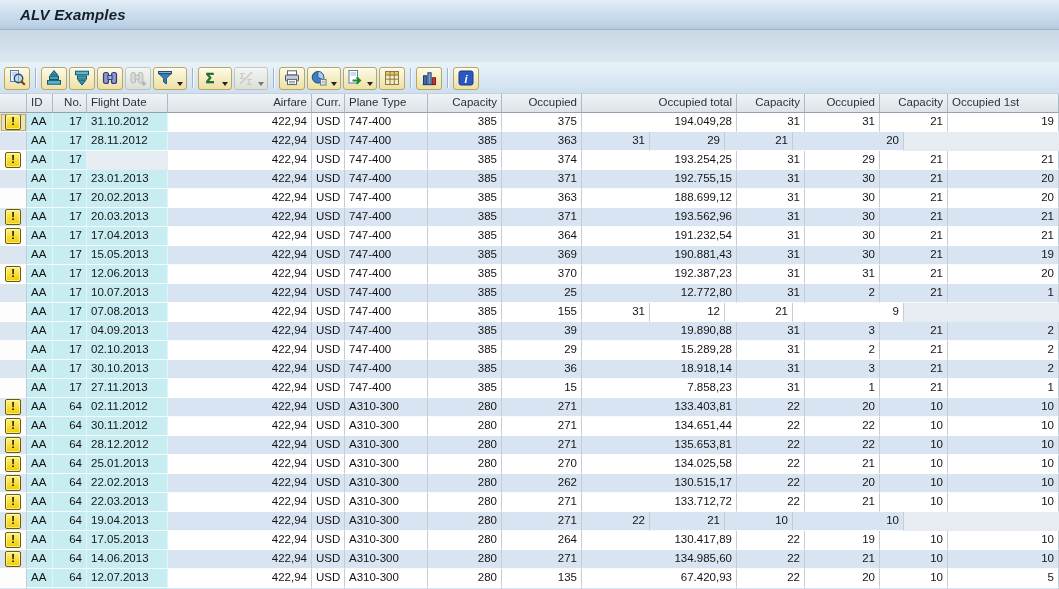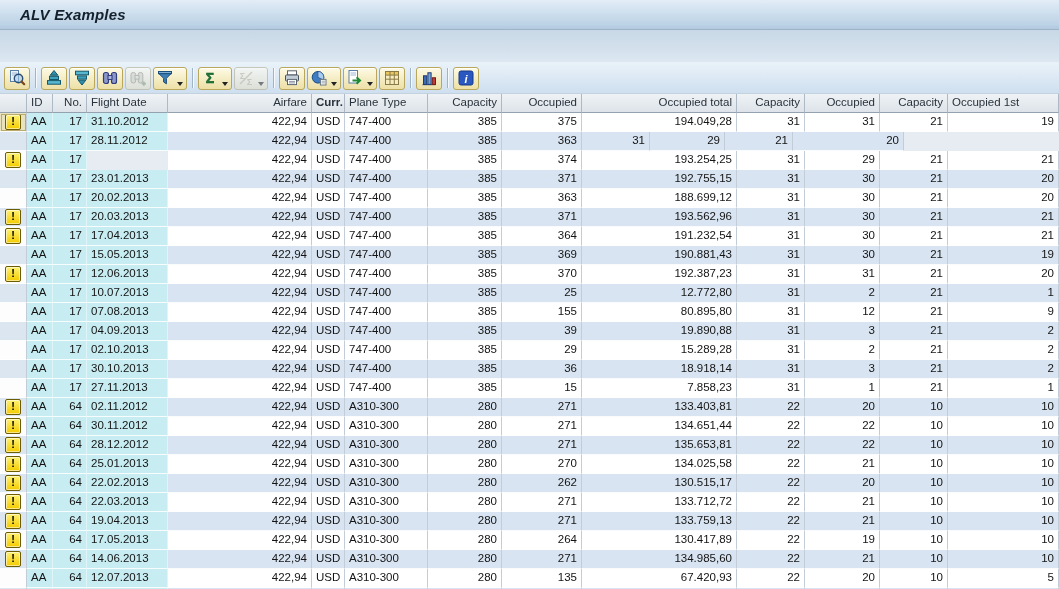--- a/index.html
+++ b/index.html
@@ -245,21 +245,21 @@
       </div>
     </div>
 
   <div class="grid" id="grid">
       <div class="hrow">
         <div class="hcell al" style="width: 27px;"></div>
         <div class="hcell al" style="width: 26px;">ID</div>
         <div class="hcell ar" style="width: 34px;">No.</div>
         <div class="hcell al" style="width: 81px;">Flight Date</div>
         <div class="hcell ar" style="width: 144px;">Airfare</div>
-        <div class="hcell al" style="width: 33px; font-weight: bold;">Curr.</div>
+        <div class="hcell al" style="width: 33px;">Curr.</div>
         <div class="hcell al" style="width: 83px;">Plane Type</div>
         <div class="hcell ar" style="width: 74px;">Capacity</div>
         <div class="hcell ar" style="width: 80px;">Occupied</div>
         <div class="hcell ar" style="width: 155px;">Occupied total</div>
         <div class="hcell ar" style="width: 68px;">Capacity</div>
         <div class="hcell ar" style="width: 75px;">Occupied</div>
         <div class="hcell ar" style="width: 68px;">Capacity</div>
         <div class="hcell al" style="width: 111px;">Occupied 1st</div>
       </div>
       <div class="row odd">
@@ -434,21 +434,20 @@
       <div class="row odd">
         <div class="cell sel" style="width: 27px;"></div>
         <div class="cell key al" style="width: 26px;">AA</div>
         <div class="cell key ar" style="width: 34px;">17</div>
         <div class="cell key al" style="width: 81px;">07.08.2013</div>
         <div class="cell normal ar" style="width: 144px;">422,94</div>
         <div class="cell normal al" style="width: 33px;">USD</div>
         <div class="cell normal al" style="width: 83px;">747-400</div>
         <div class="cell normal ar" style="width: 74px;">385</div>
         <div class="cell normal ar" style="width: 80px;">155</div>
-        <div class="cell normal ar" style="width: 155px;">80.895,80</div>
         <div class="cell normal ar" style="width: 68px;">31</div>
         <div class="cell normal ar" style="width: 75px;">12</div>
         <div class="cell normal ar" style="width: 68px;">21</div>
         <div class="cell normal ar" style="width: 111px;">9</div>
       </div>
       <div class="row even">
         <div class="cell sel" style="width: 27px;"></div>
         <div class="cell key al" style="width: 26px;">AA</div>
         <div class="cell key ar" style="width: 34px;">17</div>
         <div class="cell key al" style="width: 81px;">04.09.2013</div>
@@ -624,21 +623,20 @@
           <div class="warn">!</div>
         </div>
         <div class="cell key al" style="width: 26px;">AA</div>
         <div class="cell key ar" style="width: 34px;">64</div>
         <div class="cell key al" style="width: 81px;">19.04.2013</div>
         <div class="cell normal ar" style="width: 144px;">422,94</div>
         <div class="cell normal al" style="width: 33px;">USD</div>
         <div class="cell normal al" style="width: 83px;">A310-300</div>
         <div class="cell normal ar" style="width: 74px;">280</div>
         <div class="cell normal ar" style="width: 80px;">271</div>
-        <div class="cell normal ar" style="width: 155px;">133.759,13</div>
         <div class="cell normal ar" style="width: 68px;">22</div>
         <div class="cell normal ar" style="width: 75px;">21</div>
         <div class="cell normal ar" style="width: 68px;">10</div>
         <div class="cell normal ar" style="width: 111px;">10</div>
       </div>
       <div class="row odd">
         <div class="cell sel" style="width: 27px;">
           <div class="warn">!</div>
         </div>
         <div class="cell key al" style="width: 26px;">AA</div>

